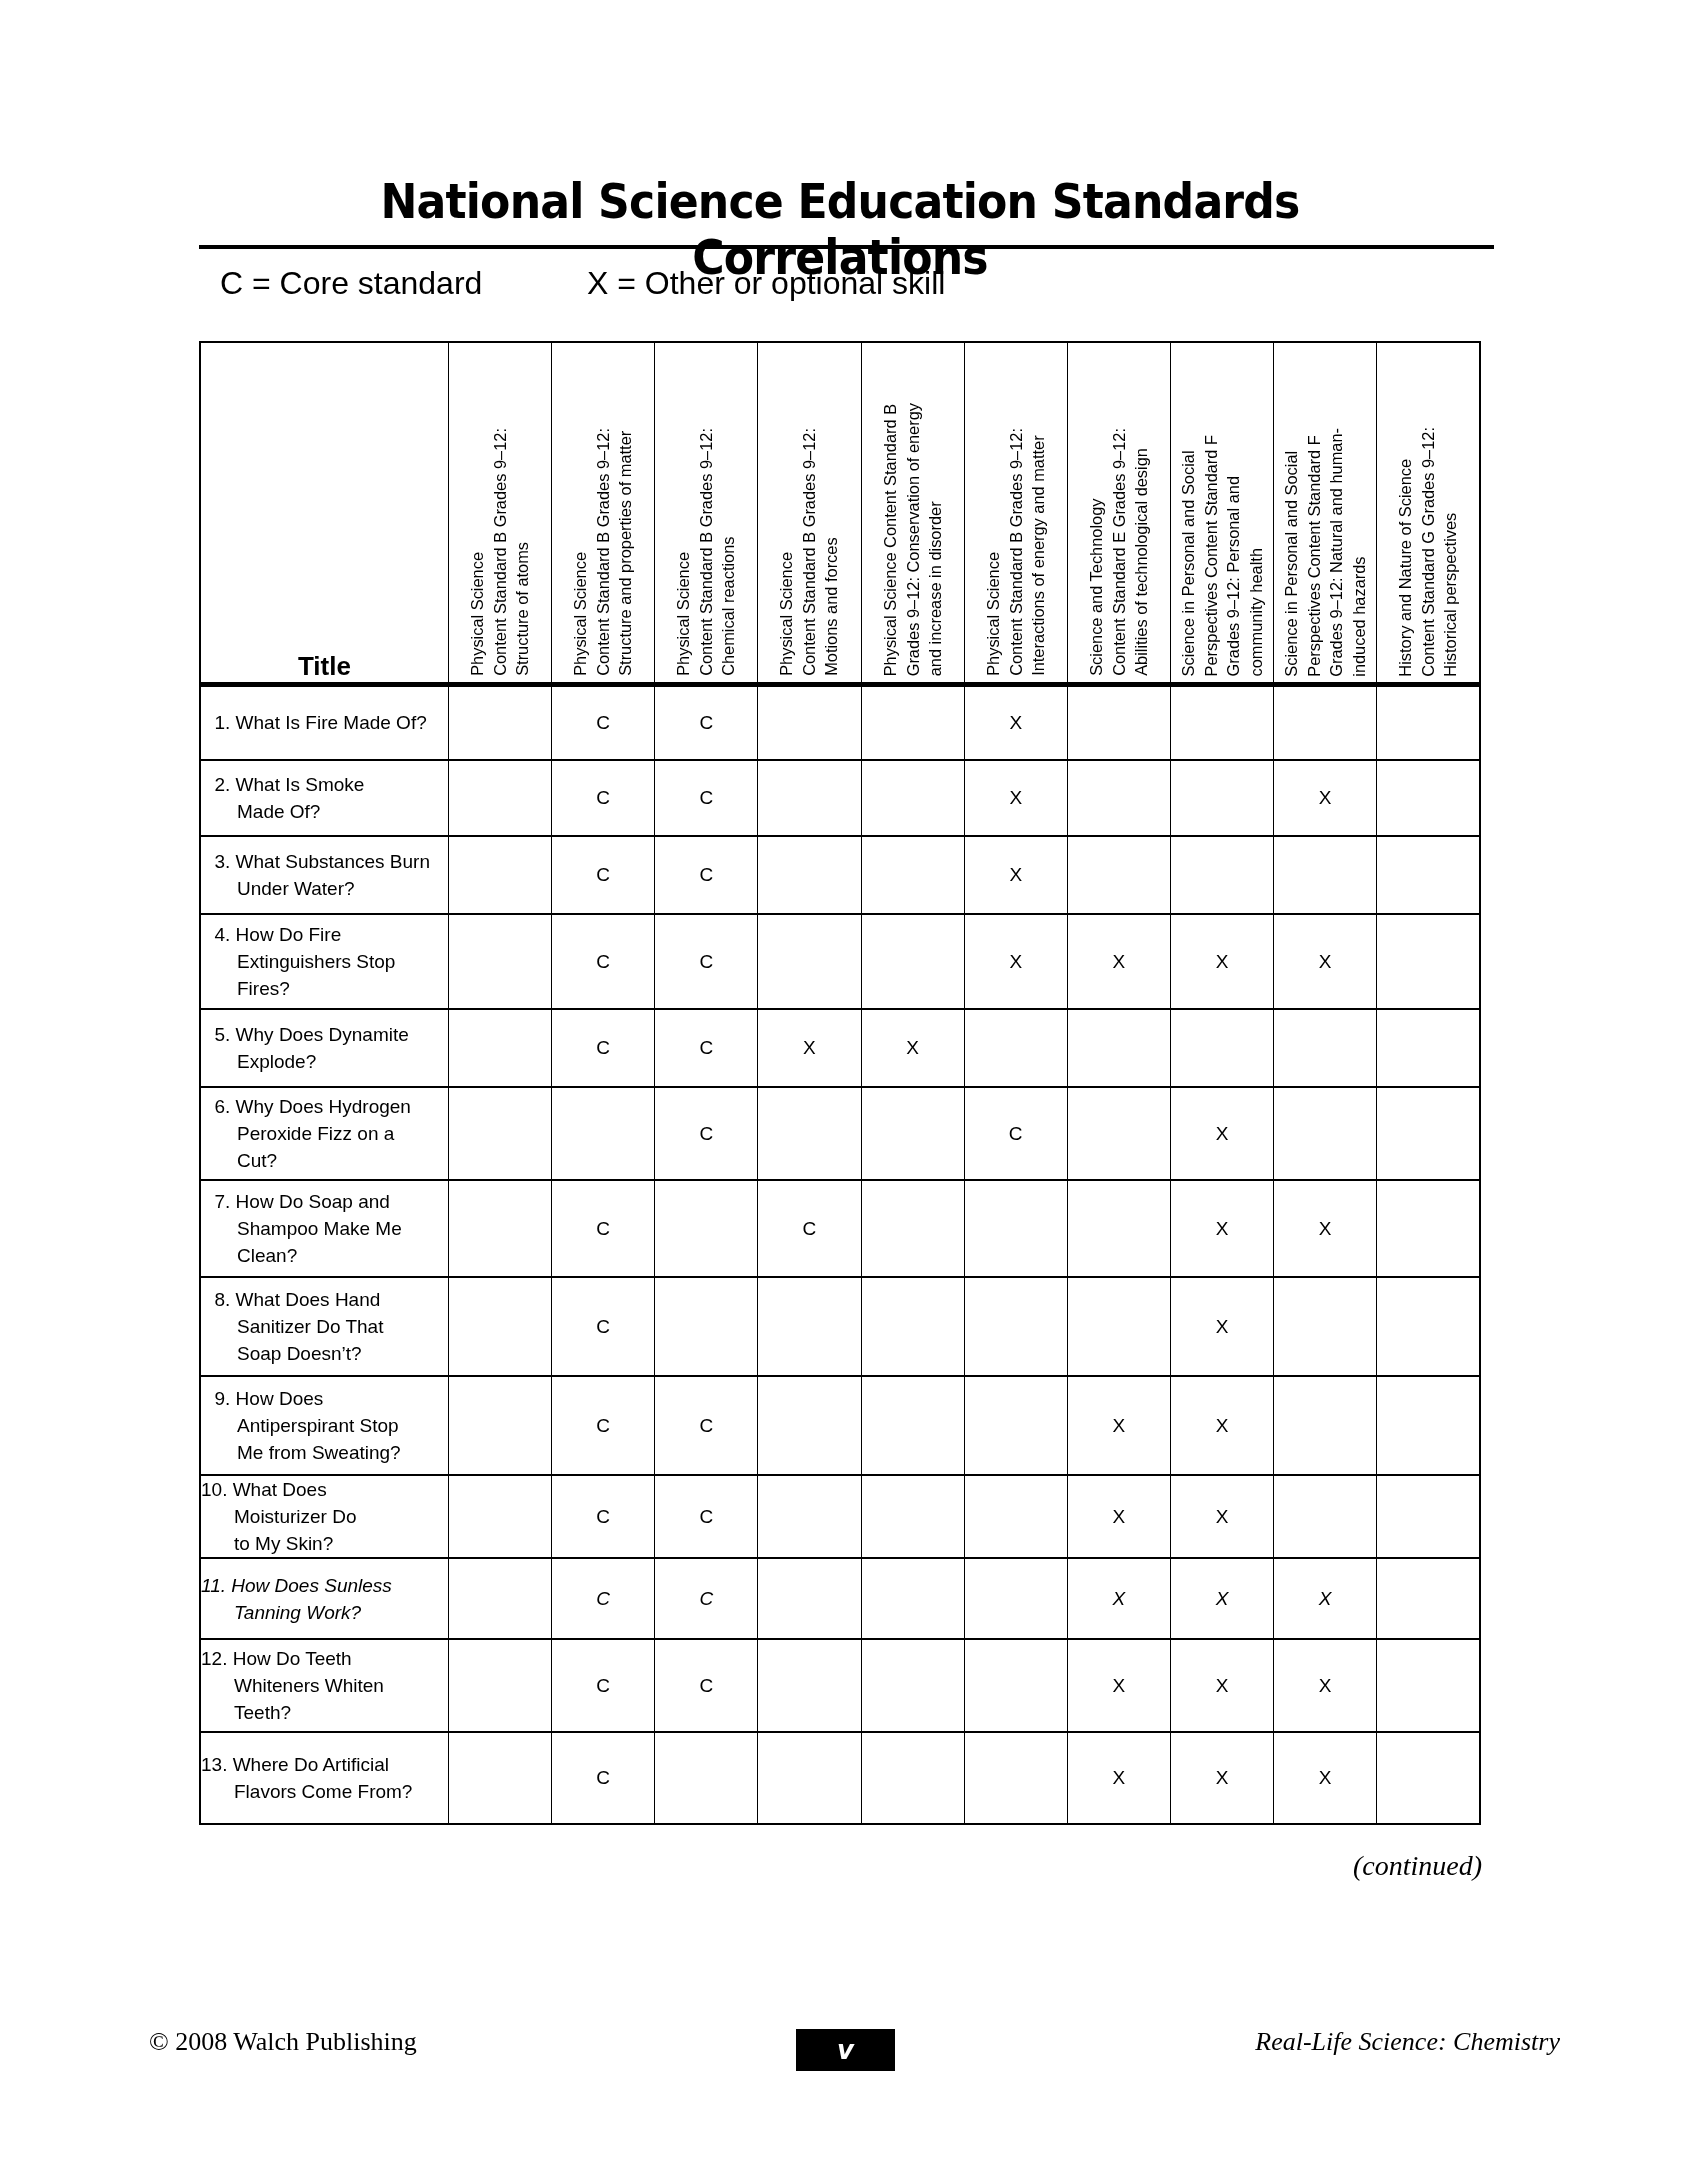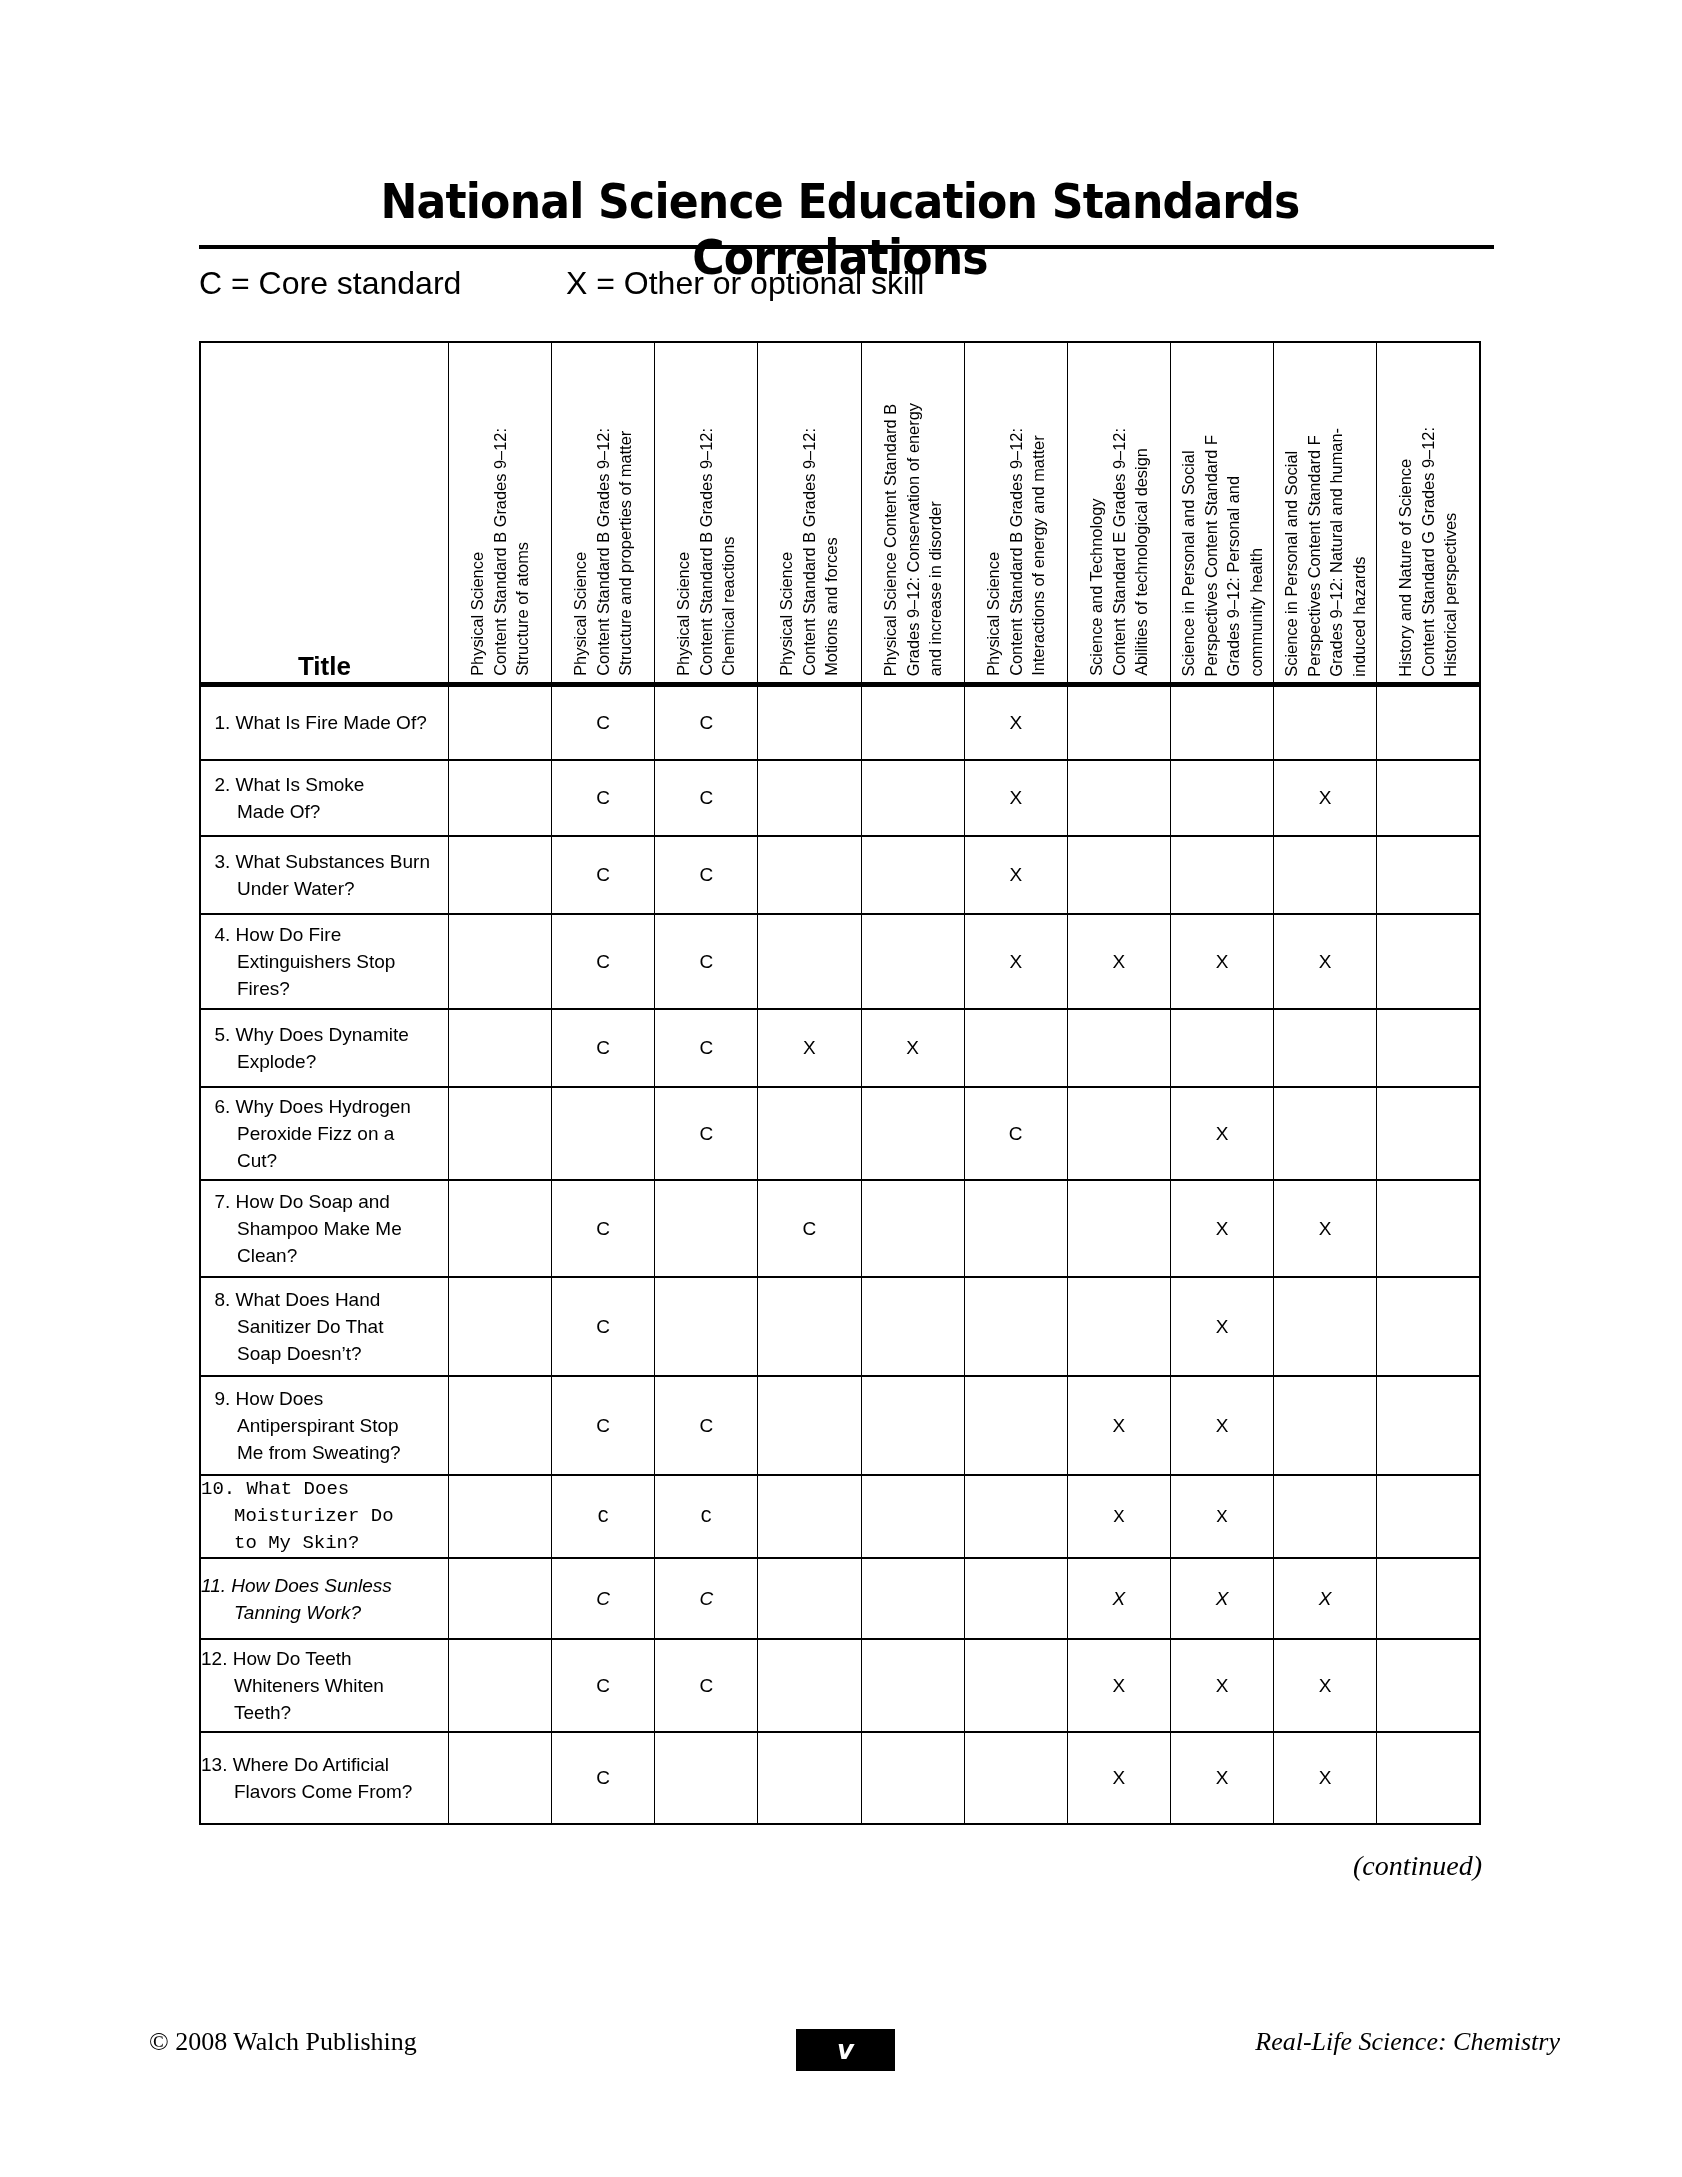--- a/index.html
+++ b/index.html
@@ -3,21 +3,21 @@
 <meta charset="utf-8">
 <style>
   html, body { margin: 0; padding: 0; background: #ffffff; }
   body { width: 1683px; height: 2177px; position: relative; overflow: hidden; color: #000; }
   .page-title {
     position: absolute; left: 199px; top: 173px; width: 1282px; text-align: center;
     font-family: "DejaVu Sans", sans-serif; font-weight: bold; font-size: 48px;
     letter-spacing: -0.9px; transform: scaleX(0.92); transform-origin: center;
   }
   .title-rule { position: absolute; left: 199px; top: 245px; width: 1295px; height: 3.5px; background: #000; }
-  .legend { position: absolute; top: 265px; font-family: "Liberation Sans", sans-serif; font-size: 32px; }
+  .legend { position: absolute; top: 265px; font-family: "Liberation Sans", sans-serif; font-size: 32px; margin-left: 21px; }
   .legend.core { left: 199px; }
   .legend.other { left: 566px; }
 
   table.corr {
     position: absolute; left: 199px; top: 341px; width: 1282px;
     border-collapse: collapse; table-layout: fixed;
     font-family: "Liberation Sans", sans-serif;
     border: 2.6px solid #000;
   }
   table.corr th, table.corr td { border: 1.7px solid #000; padding: 0; }
@@ -280,21 +280,21 @@
         <td>C</td>
         <td>C</td>
         <td></td>
         <td></td>
         <td></td>
         <td>X</td>
         <td>X</td>
         <td></td>
         <td></td>
       </tr>
-      <tr style="height: 79px; font-family: Liberation Mono, monospace;">
+      <tr style="height: 79px;">
         <td class="row-title">
           <span class="rt-text two">10. What Does
 Moisturizer Do
 to My Skin?</span>
         </td>
         <td></td>
         <td>C</td>
         <td>C</td>
         <td></td>
         <td></td>

